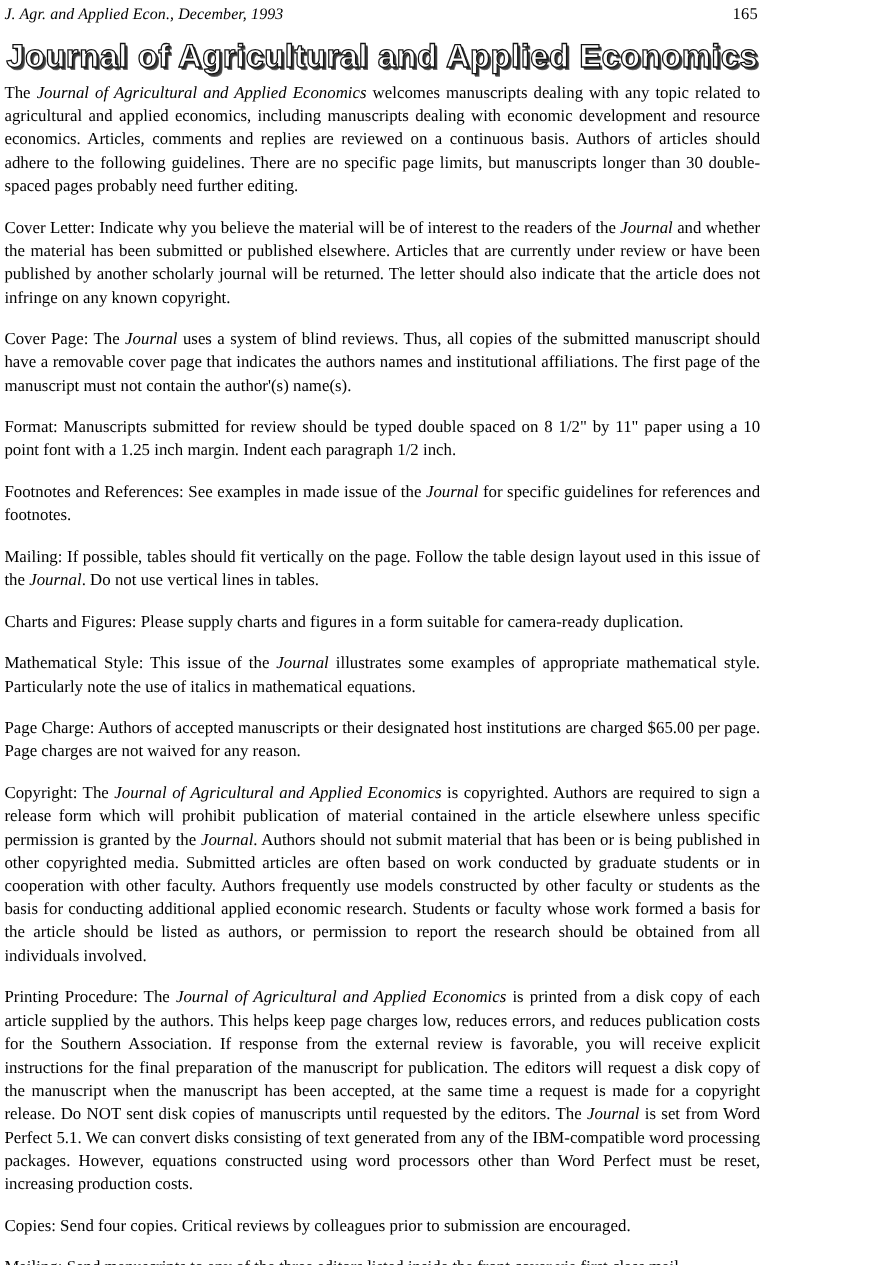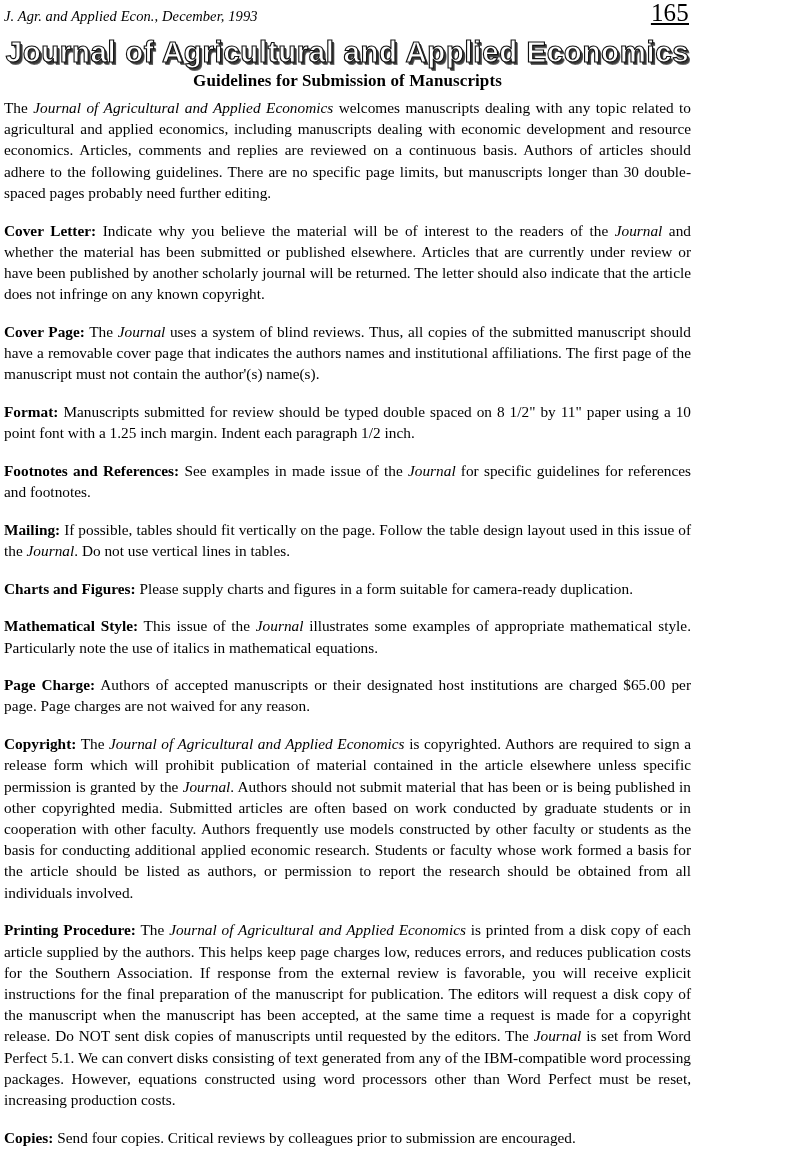--- a/index.html
+++ b/index.html
@@ -31,25 +31,24 @@
     height: 20px;
     line-height: 18px;
   }
   .running-head-left {
     font-style: italic;
     font-size: 14.5px;
     letter-spacing: 0.1px;
     white-space: nowrap;
   }
   .running-head-page {
-    font-size: 25px;
+    font-size: 15px;
     font-weight: 400;
     letter-spacing: 0.2px;
     padding-right: 2px;
-    text-decoration: underline;
   }
 
   
   .masthead {
     text-align: center;
     margin-top: 12px;
   }
   .journal-title {
     font-family: "Liberation Sans", "DejaVu Sans", sans-serif;
     font-size: 29.5px;
@@ -88,21 +87,21 @@
     text-align: justify;
     text-justify: inter-word;
     letter-spacing: 0.01px;
     -webkit-hyphens: none;
     hyphens: none;
   }
   p.para:last-child {
     margin-bottom: 0;
   }
   .lead-in {
-    font-weight: 700;
+    font-weight: 400;
   }
   .it {
     font-style: italic;
   }
   
   p.short {
     text-align: left;
   }
 </style>
 </head>
@@ -110,21 +109,20 @@
 
 <div class="page">
 
   <div class="running-head">
     <span class="running-head-left">J. Agr. and Applied Econ., December, 1993</span>
     <span class="running-head-page">165</span>
   </div>
 
   <div class="masthead">
     <div class="journal-title">Journal of Agricultural and Applied Economics</div>
-    <div class="masthead-subtitle">Guidelines for Submission of Manuscripts</div>
   </div>
 
   <div class="content">
 
     <p class="para"><span>The </span><span class="it">Journal of Agricultural and Applied Economics</span><span> welcomes manuscripts dealing with any topic related to agricultural and applied economics, including manuscripts dealing with economic development and resource economics. Articles, comments and replies are reviewed on a continuous basis. Authors of articles should adhere to the following guidelines. There are no specific page limits, but manuscripts longer than 30 double-spaced pages probably need further editing.</span></p>
 
     <p class="para"><span class="lead-in">Cover Letter:</span><span> Indicate why you believe the material will be of interest to the readers of the </span><span class="it">Journal</span><span> and whether the material has been submitted or published elsewhere. Articles that are currently under review or have been published by another scholarly journal will be returned. The letter should also indicate that the article does not infringe on any known copyright.</span></p>
 
     <p class="para"><span class="lead-in">Cover Page:</span><span>  The </span><span class="it">Journal</span><span> uses a system of blind reviews.  Thus, all copies of the submitted manuscript should have a removable cover page that indicates the authors names and institutional affiliations. The first page of the manuscript must not contain the author'(s) name(s).</span></p>
 

